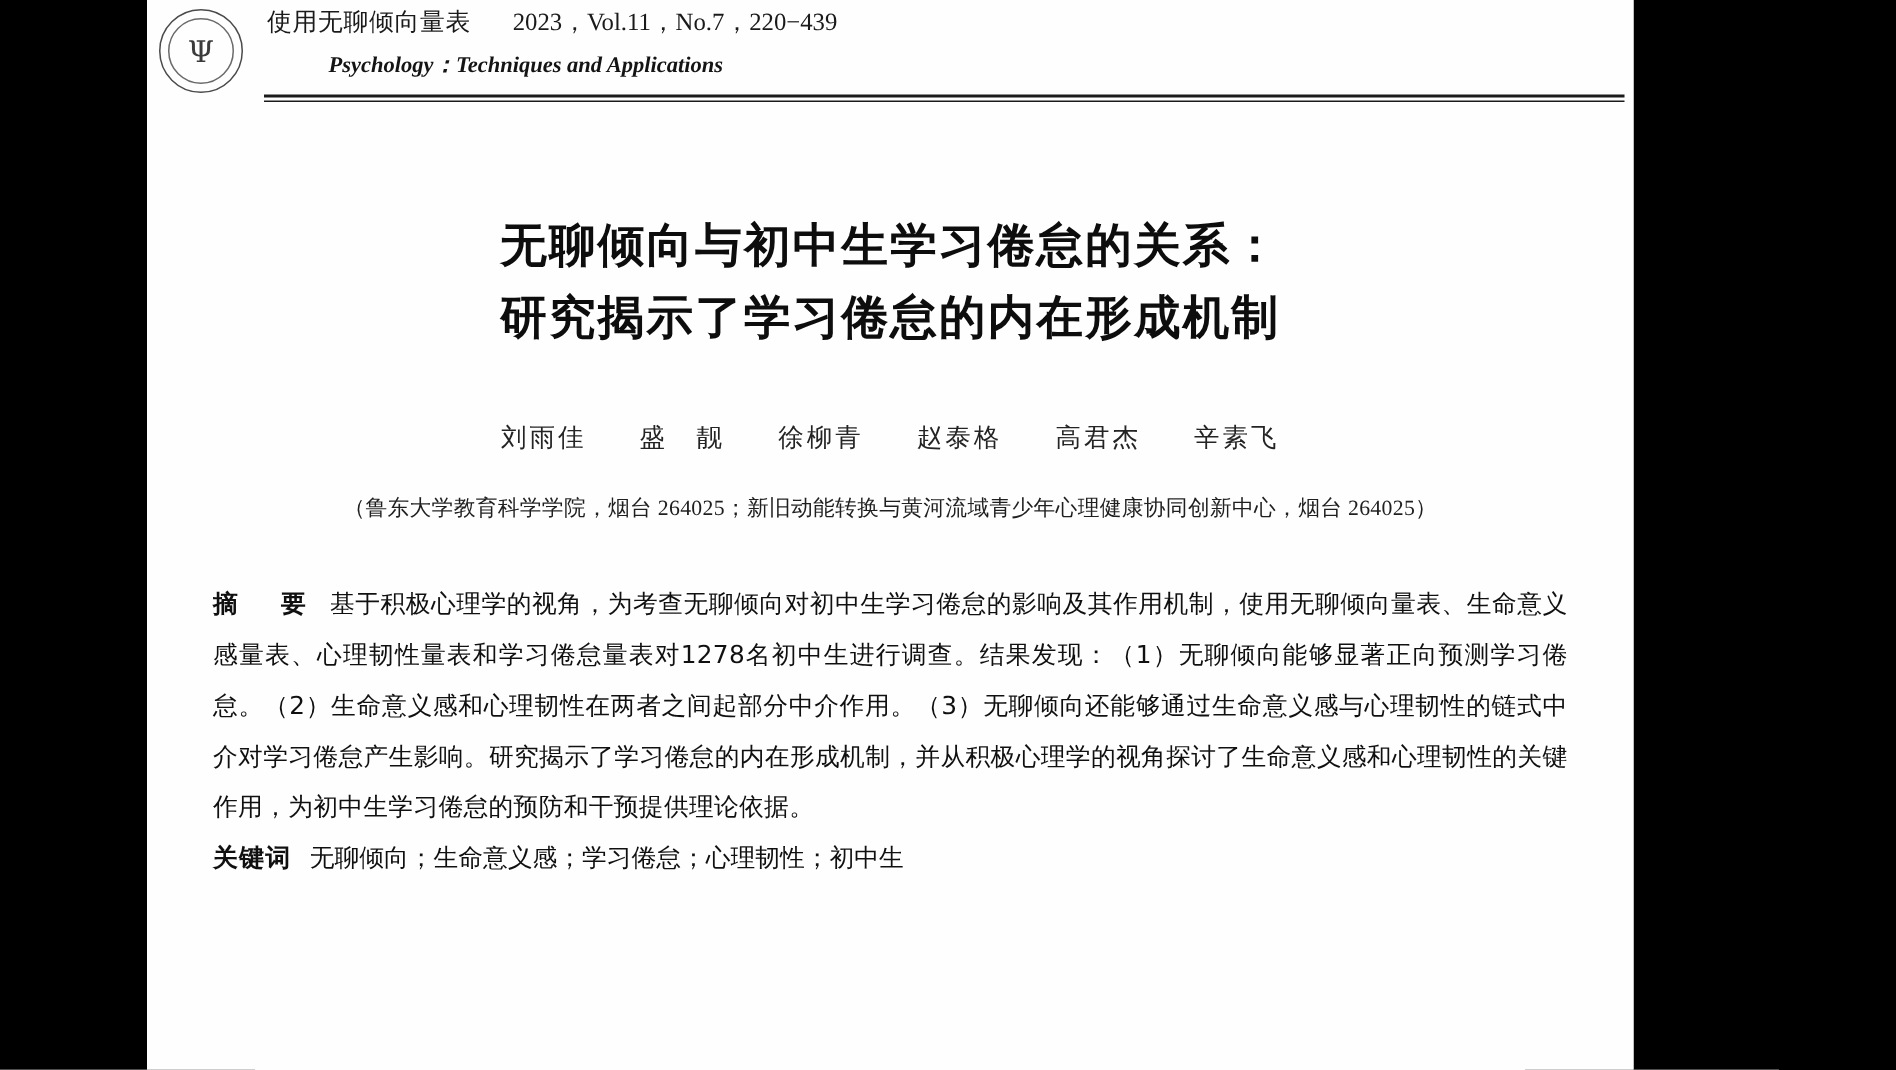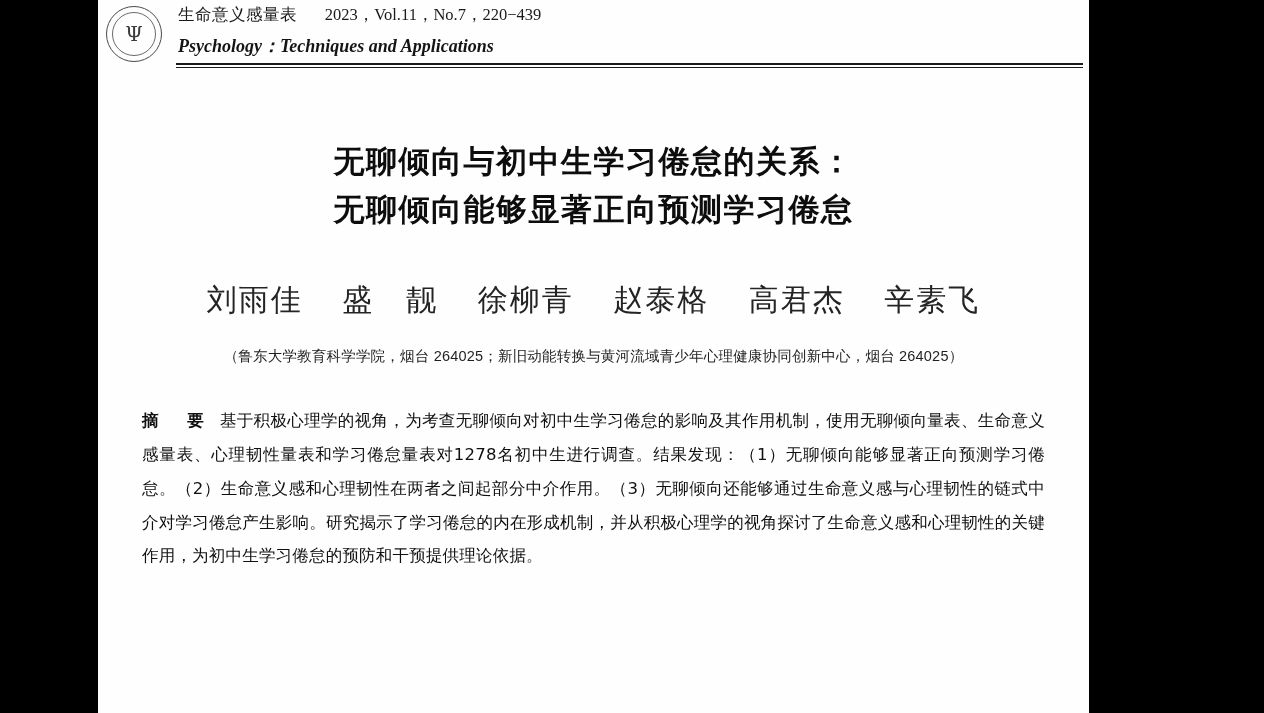--- a/index.html
+++ b/index.html
@@ -86,26 +86,27 @@
     letter-spacing: 0.5px;
     font-family: "DejaVu Sans", "Liberation Sans", sans-serif;
     white-space: nowrap;
   }
   .mast-cn .vol {
     font-family: "Liberation Serif", serif;
     letter-spacing: 0;
   }
   .mast-en {
     margin-top: 8px;
-    font-size: 18px;
+    font-size: 15px;
     font-style: italic;
     font-weight: bold;
     color: #141414;
     font-family: "Liberation Serif", "DejaVu Serif", serif;
     white-space: nowrap;
+    margin-left: 41px;
   }
   .rule-wrap {
     position: absolute;
     left: 78px;
     right: 6px;
     bottom: 6px;
   }
   .rule-thick {
     height: 2px;
     background: #1b1b1b;
@@ -120,40 +121,40 @@
   .title-block {
     margin-top: 66px;
     text-align: center;
     color: #0d0d0d;
   }
   .title-line {
     font-size: 31px;
     font-weight: bold;
     line-height: 1.55;
     letter-spacing: 1.5px;
-    font-family: Liberation Mono, monospace;
+    font-family: Liberation Sans, sans-serif;
   }
 
   
   .authors {
     margin-top: 44px;
     text-align: center;
-    font-size: 30px;
+    font-size: 17px;
     color: #242424;
     letter-spacing: 2px;
     font-family: "DejaVu Serif", "Liberation Serif", serif;
   }
   .authors span { margin: 0 14px; }
 
   .affiliation {
     margin-top: 26px;
     text-align: center;
     font-size: 14.5px;
     color: #1f1f1f;
-    font-family: Liberation Sans, sans-serif;
+    font-family: Liberation Serif, serif;
     letter-spacing: 0.2px;
   }
 
   
   .body-block {
     margin-top: 38px;
     padding: 0 44px 0 44px;
     color: #101010;
   }
   .abstract {
@@ -197,50 +198,53 @@
   <div class="edge-right"></div>
 
   <div class="sheet">
 
     <div class="masthead">
       <div class="seal">
         <div class="ring">Ψ</div>
       </div>
       <div class="mast-text">
         <div class="mast-cn">
-          <span>生命意义感量表</span>
+          <span>使用无聊倾向量表</span>
           <span class="vol" style="margin-left:22px;">2023，Vol.11，No.7，220−439</span>
         </div>
         <div class="mast-en">Psychology：Techniques and Applications</div>
       </div>
       <div class="rule-wrap">
         <div class="rule-thick"></div>
         <div class="rule-thin"></div>
       </div>
     </div>
 
     <div class="title-block">
       <div class="title-line">无聊倾向与初中生学习倦怠的关系：</div>
-      <div class="title-line">无聊倾向能够显著正向预测学习倦怠</div>
+      <div class="title-line">研究揭示了学习倦怠的内在形成机制</div>
     </div>
 
     <div class="authors">
       <span>刘雨佳</span>
       <span>盛　靓</span>
       <span>徐柳青</span>
       <span>赵泰格</span>
       <span>高君杰</span>
       <span>辛素飞</span>
     </div>
 
     <div class="affiliation">（鲁东大学教育科学学院，烟台 264025；新旧动能转换与黄河流域青少年心理健康协同创新中心，烟台 264025）</div>
 
     <div class="body-block">
       <div class="abstract">
         <span class="lbl">摘　要</span><span>基于积极心理学的视角，为考查无聊倾向对初中生学习倦怠的影响及其作用机制，使用无聊倾向量表、生命意义感量表、心理韧性量表和学习倦怠量表对1278名初中生进行调查。结果发现：（1）无聊倾向能够显著正向预测学习倦怠。（2）生命意义感和心理韧性在两者之间起部分中介作用。（3）无聊倾向还能够通过生命意义感与心理韧性的链式中介对学习倦怠产生影响。研究揭示了学习倦怠的内在形成机制，并从积极心理学的视角探讨了生命意义感和心理韧性的关键作用，为初中生学习倦怠的预防和干预提供理论依据。</span>
       </div>
 
+      <div class="meta-line">
+        <span class="lbl2">关键词</span><span>无聊倾向；生命意义感；学习倦怠；心理韧性；初中生</span>
+      </div>
 
 
     </div>
 
   </div>
 </div>
 
 </body></html>

